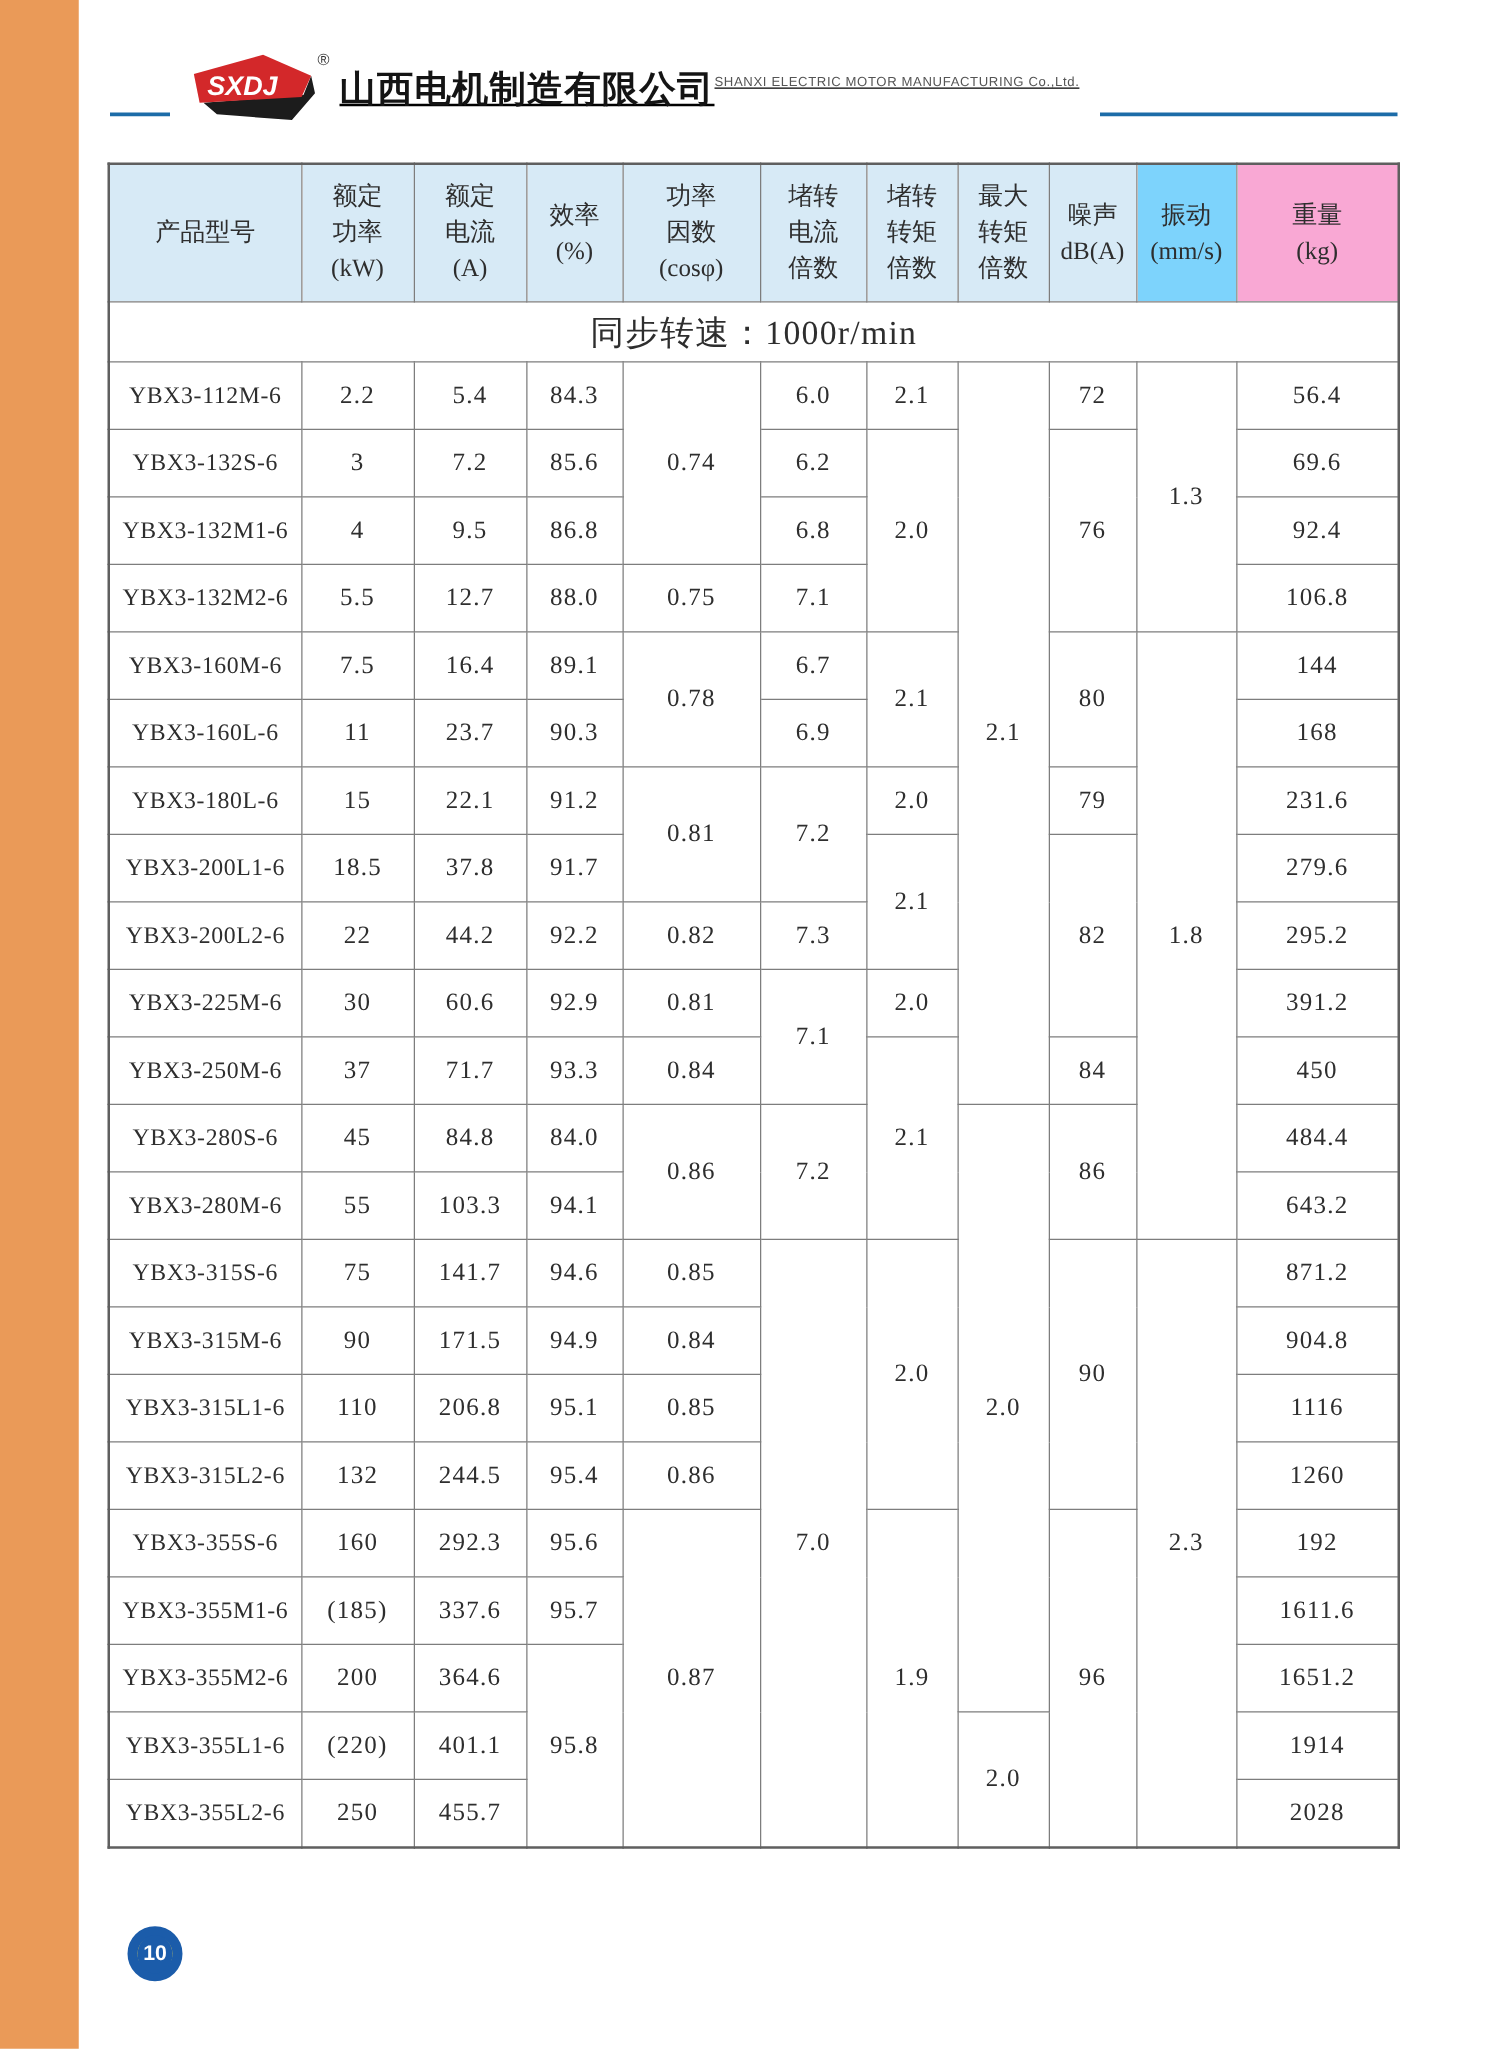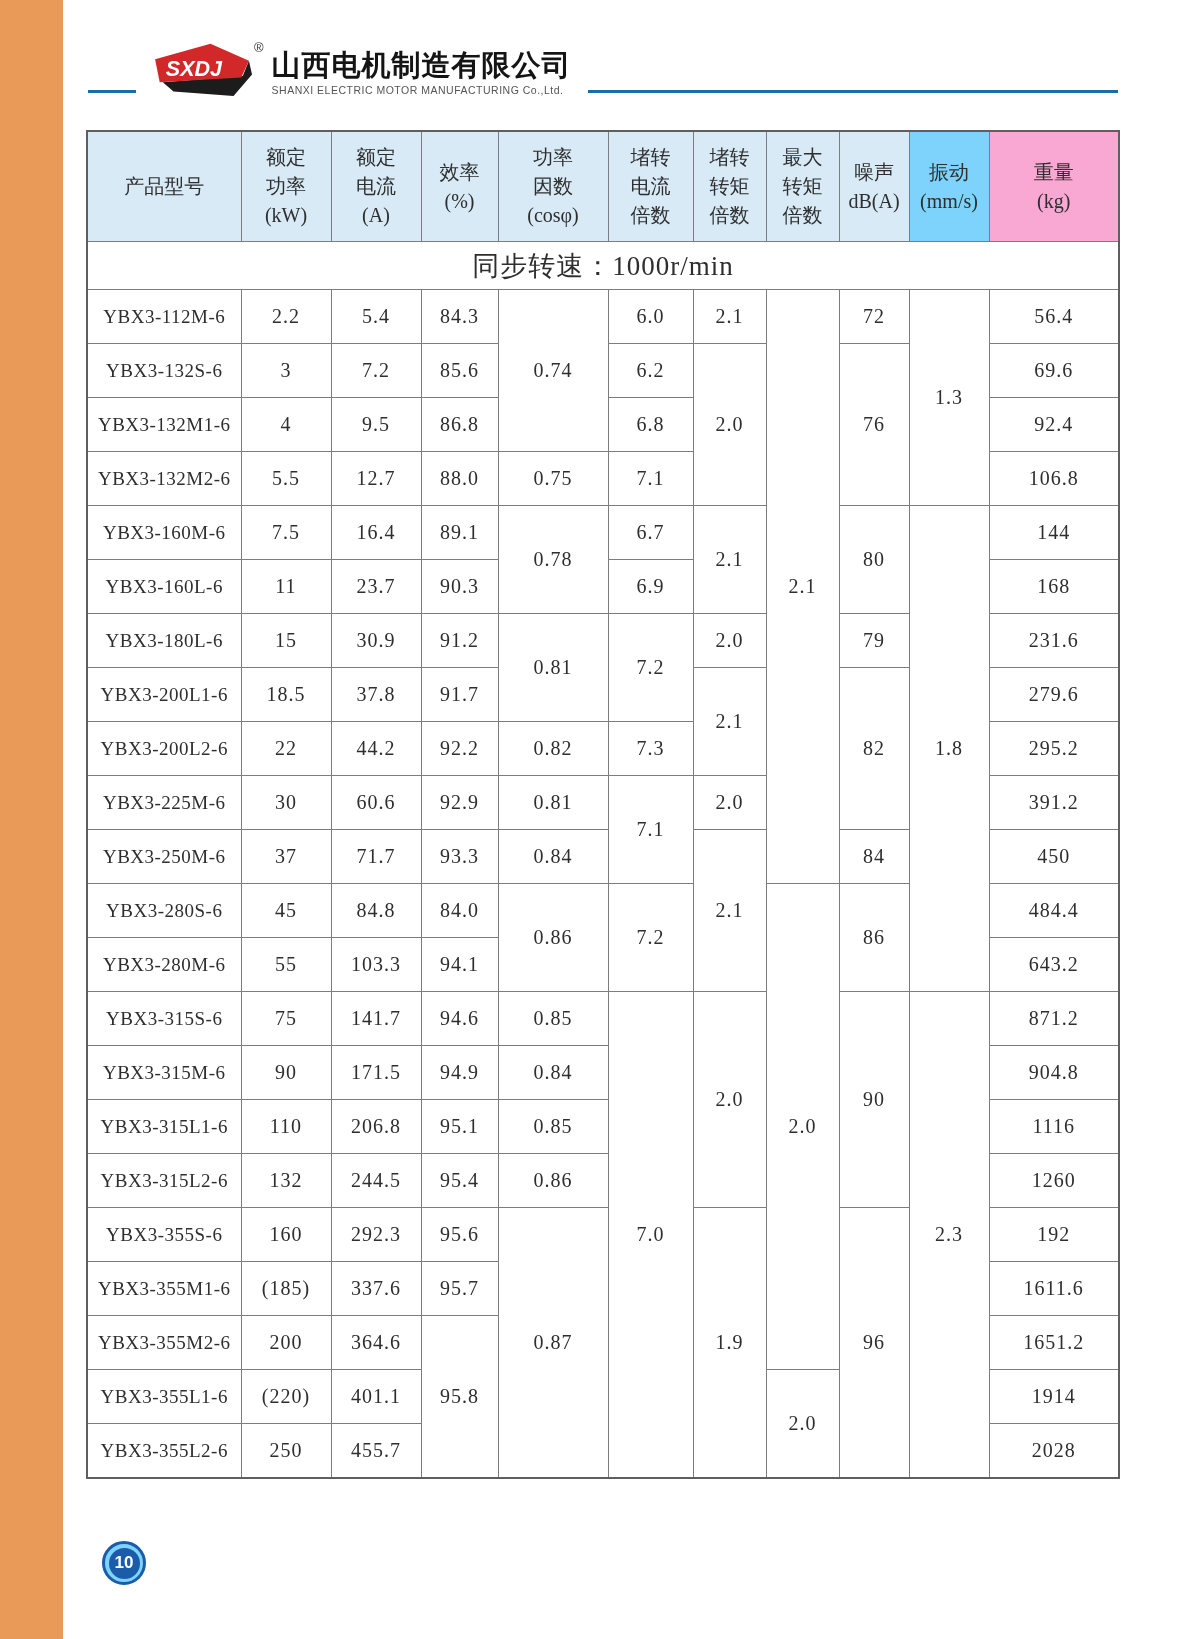--- a/index.html
+++ b/index.html
@@ -9,21 +9,21 @@
   }
   .stripe { position:absolute; left:0; top:0; width:63px; height:1639px; }
   .rule-line { position:absolute; left:88px; top:90px; width:1030px; height:3px; }
   .logo-block {
     position:absolute; left:136px; top:42px; background:#ffffff;
     padding:0 16px; display:flex; align-items:center; gap:12px; z-index:2;
   }
   .logo-mark { position:relative; width:100px; height:62px; flex:0 0 auto; }
   .reg-mark { align-self:flex-start; font-size:13px; margin:-2px -4px 0 -10px;
     color:#333; font-family:"Liberation Sans","DejaVu Sans",sans-serif; }
-  .company { display:flex; flex-direction:column; }
+  .company { display:flex; flex-direction:row;text-decoration:underline; }
   .company-cn {
     font-family:"Liberation Sans","DejaVu Sans",sans-serif;
     font-size:29px; font-weight:bold; color:#141414; letter-spacing:1px; line-height:1.1;
   }
   .company-en {
     font-family:"Liberation Sans","DejaVu Sans",sans-serif;
     font-size:10.5px; color:#555; letter-spacing:0.5px; margin-top:3px; white-space:nowrap;
   }
   table.spec {
     position:absolute; left:86px; top:130px; width:1032px;
@@ -35,21 +35,21 @@
     color:#2e2e2e; padding:0; overflow:hidden;
   }
   .spec thead th {
     font-weight:normal; font-size:20px; line-height:1.45; height:105px; padding:2px 0;
   }
   .spec td.subtitle-cell { height:47px; font-size:27px; letter-spacing:1px; background:#fff; }
   .spec tbody td { height:53px; font-size:20px; letter-spacing:1px; background:#fff; }
   .spec tbody td.model { font-size:19px; letter-spacing:0.5px; }
   .page-badge {
     position:absolute; left:102px; top:1541px; width:44px; height:44px;
-    border-radius:50%; box-sizing:border-box; border:3px solid #ef4444; background:#7dd3fc;
+    border-radius:50%; box-sizing:border-box; border:8px solid #ef4444; background:#fde047;
     display:flex; align-items:center; justify-content:center;
   }
   .page-badge-inner {
     width:31px; height:31px; border-radius:50%; color:#fff;
     display:flex; align-items:center; justify-content:center;
     font-size:17px; font-weight:bold; font-family:"Liberation Sans","DejaVu Sans",sans-serif;
   }
 </style>
 </head>
 <body>
@@ -199,21 +199,21 @@
         <td class="model">YBX3-160L-6</td>
         <td>11</td>
         <td>23.7</td>
         <td>90.3</td>
         <td>6.9</td>
         <td>168</td>
       </tr>
       <tr>
         <td class="model">YBX3-180L-6</td>
         <td>15</td>
-        <td>30.9</td>
+        <td>22.1</td>
         <td>91.2</td>
         <td rowspan="2">0.81</td>
         <td rowspan="2">7.2</td>
         <td>2.0</td>
         <td>79</td>
         <td>231.6</td>
       </tr>
       <tr>
         <td class="model">YBX3-200L1-6</td>
         <td>18.5</td>

